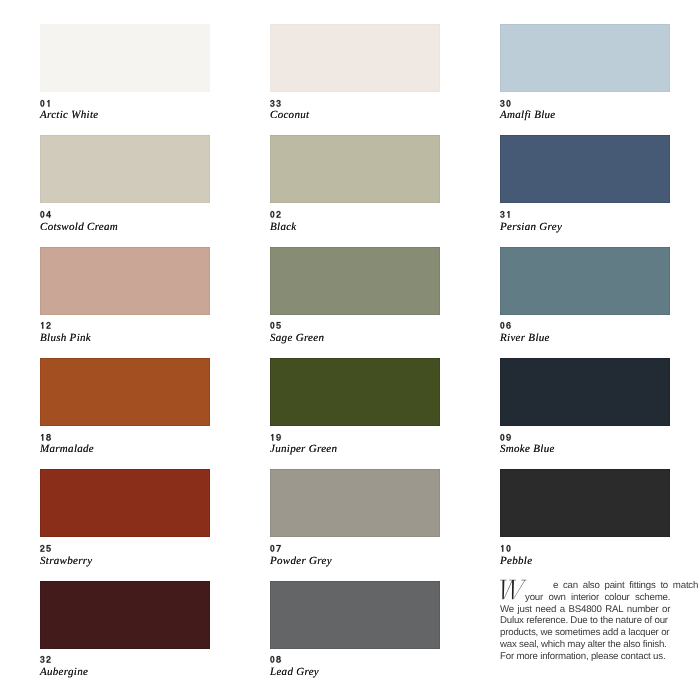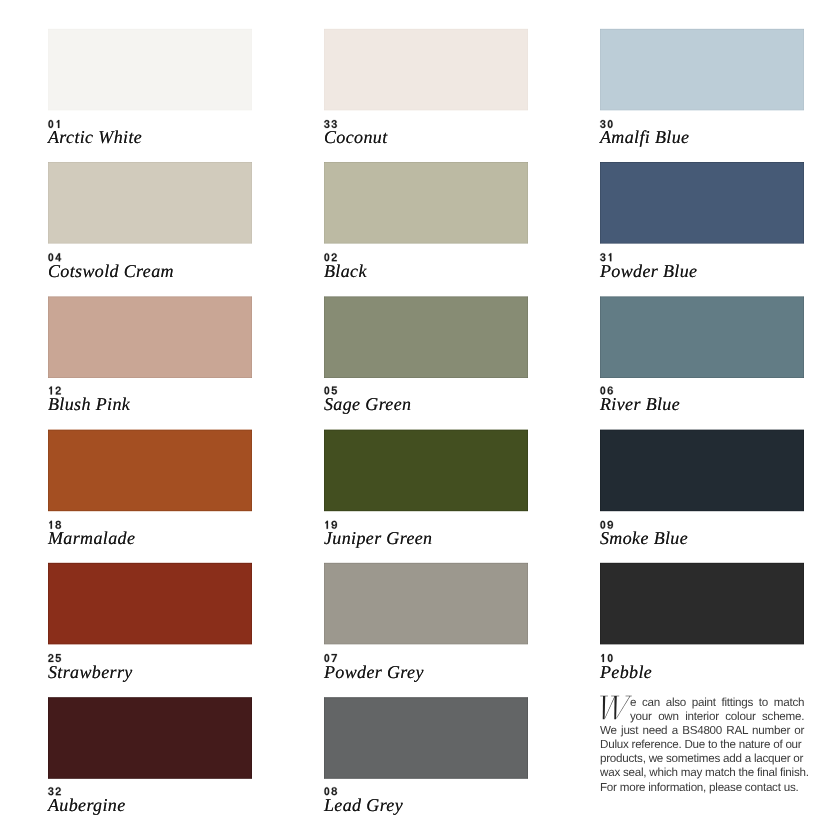--- a/index.html
+++ b/index.html
@@ -7,21 +7,21 @@
   body{width:700px;height:700px;background:#ffffff;overflow:hidden;
        font-family:"Liberation Sans",sans-serif;-webkit-font-smoothing:antialiased;text-rendering:geometricPrecision;}
   #sheet{position:relative;width:700px;height:700px;}
   .cell{position:absolute;}
   .swatch{position:absolute;left:0;top:0;width:170px;height:68px;
           }
   .code{position:absolute;left:0;top:75.7px;height:6.7px;line-height:0;}
   .code svg{display:block;overflow:visible;}
   .code .codetxt{position:absolute;left:-9999px;top:0;font-size:9px;}
   .cname{position:absolute;left:0;top:86.3px;font-family:"Liberation Serif",serif;
-        font-style:italic;font-size:15px;color:#141414;letter-spacing:0.30px;line-height:10px;white-space:nowrap;
+        font-style:italic;font-size:11px;color:#141414;letter-spacing:0.30px;line-height:10px;white-space:nowrap;
         text-shadow:0 0 0.35px rgba(20,20,20,0.8);}
   #note{position:absolute;left:500px;top:579.8px;width:170px;
         font-family:"Liberation Sans",sans-serif;font-size:9.7px;
         color:#3a3a3a;letter-spacing:-0.2px;}
   #note .nl{position:absolute;left:0;white-space:nowrap;height:12px;}
   #note .nl.ind{left:25px;}
   #dropcap{position:absolute;left:0px;top:-1.8px;width:28px;height:22px;}
   #dropcap svg{display:block;}
 </style>
 </head>
@@ -85,21 +85,21 @@
   </div>
   <div class="cell" style="left: 500px; top: 135.4px;">
     <div class="swatch" style="background: rgb(70, 90, 118); box-shadow: rgba(0, 0, 0, 0.145) 0px 0.8px 0px inset, rgba(0, 0, 0, 0.118) 0px -0.8px 0px inset, rgba(0, 0, 0, 0.118) 0.8px 0px 0px inset, rgba(0, 0, 0, 0.118) -0.8px 0px 0px inset;"></div>
     <div class="code">
         <svg width="12.33" height="6.7" viewBox="0 0 1840 1000" fill="#1d1d1d" stroke="#1d1d1d" stroke-width="26" stroke-linejoin="round">
           <path transform="translate(-30,0)" d="M 59 300 C 65 110 201 0 384 0 C 566 0 690 105 690 260 C 690 365 625 440 525 475 C 643 510 714 595 714 715 C 714 890 572 1000 378 1000 C 183 1000 53 890 45 695 L 218 695 C 227 800 283 855 378 855 C 472 855 531 800 531 710 C 531 610 466 555 342 555 L 271 555 L 271 420 L 336 420 C 448 420 507 370 507 285 C 507 200 454 148 375 148 C 293 148 238 198 234 300 Z"></path>
           <path transform="translate(890,0)" d="M 153 270 L 378 0 L 525 0 L 525 1000 L 348 1000 L 348 230 L 254 345 Z"></path>
         </svg>
         <span class="codetxt">31</span>
       </div>
-    <div class="cname">Powder Blue</div>
+    <div class="cname">Persian Grey</div>
   </div>
   <div class="cell" style="left: 40px; top: 246.7px;">
     <div class="swatch" style="background: rgb(201, 166, 149); box-shadow: rgba(0, 0, 0, 0.07) 0px 0.8px 0px inset, rgba(0, 0, 0, 0.055) 0px -0.8px 0px inset, rgba(0, 0, 0, 0.055) 0.8px 0px 0px inset, rgba(0, 0, 0, 0.055) -0.8px 0px 0px inset;"></div>
     <div class="code">
         <svg width="12.33" height="6.7" viewBox="0 0 1840 1000" fill="#1d1d1d" stroke="#1d1d1d" stroke-width="26" stroke-linejoin="round">
           <path transform="translate(-30,0)" d="M 153 270 L 378 0 L 525 0 L 525 1000 L 348 1000 L 348 230 L 254 345 Z"></path>
           <path transform="translate(890,0)" d="M 77 1000 L 77 880 C 77 700 224 610 389 500 C 484 437 519 390 519 310 C 519 215 466 155 372 155 C 277 155 224 220 222 345 L 53 345 C 59 125 183 0 378 0 C 566 0 696 115 696 305 C 696 440 620 525 472 620 C 360 693 295 750 283 845 L 702 845 L 702 1000 Z"></path>
         </svg>
         <span class="codetxt">12</span>
       </div>
@@ -224,21 +224,21 @@
           <path d="M93 18 L160 18 L160 23 L93 23 Z"></path>
           <path d="M213 18 L265 18 L265 23 L213 23 Z"></path>
           <path d="M38 208 L43 205 L127 21 L122 19 Z"></path>
           <path d="M134 208 L139 205 L253 21 L248 19 Z"></path>
           <path d="M25 19 L44 19 L38 213 L23 213 Z"></path>
           <path d="M121 19 L140 19 L134 213 L119 213 Z"></path>
         </g>
       </svg>
 
     </span>
-    <div class="nl ind" style="top: 0px; word-spacing: 2.26771px;">e can also paint fittings to match</div>
+    <div class="nl ind" style="top: 0px; word-spacing: 2.26771px; margin-left: 28px;">e can also paint fittings to match</div>
     <div class="nl ind" style="top: 11.9px; word-spacing: 2.90156px;">your own interior colour scheme.</div>
     <div class="nl" style="top: 23.8px; word-spacing: 1.07991px; text-align: right;">We just need a BS4800 RAL number or</div>
     <div class="nl" style="top: 35.7px;">Dulux reference. Due to the nature of our</div>
     <div class="nl" style="top: 47.6px;">products, we sometimes add a lacquer or</div>
-    <div class="nl" style="top: 59.5px;">wax seal, which may match the final finish.</div>
+    <div class="nl" style="top: 59.5px;">wax seal, which may alter the also finish.</div>
     <div class="nl" style="top: 71.4px;">For more information, please contact us.</div>
   </div>
 </div>
 
 </body></html>

